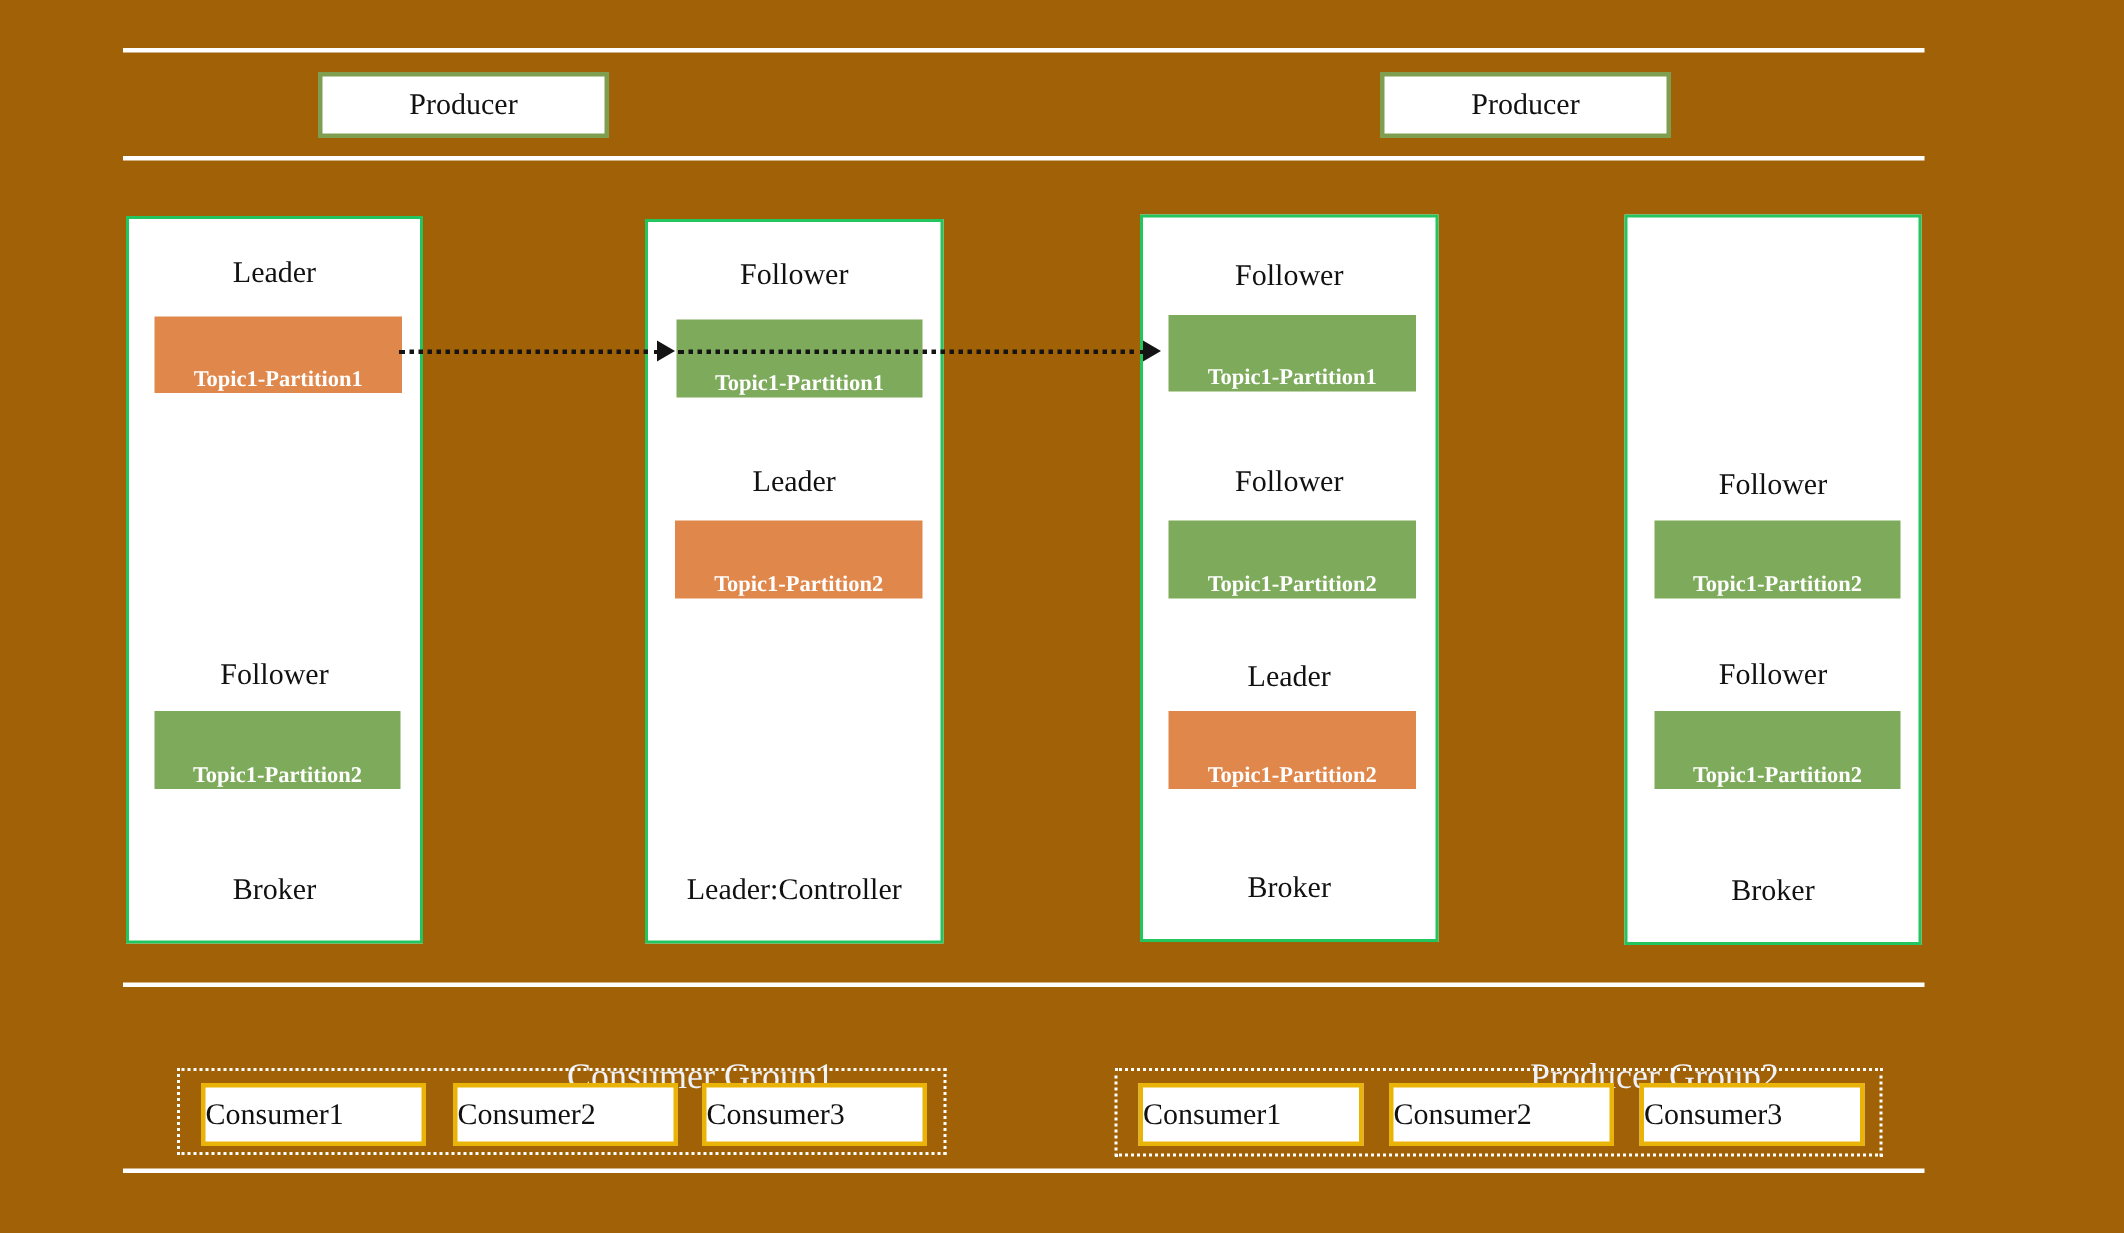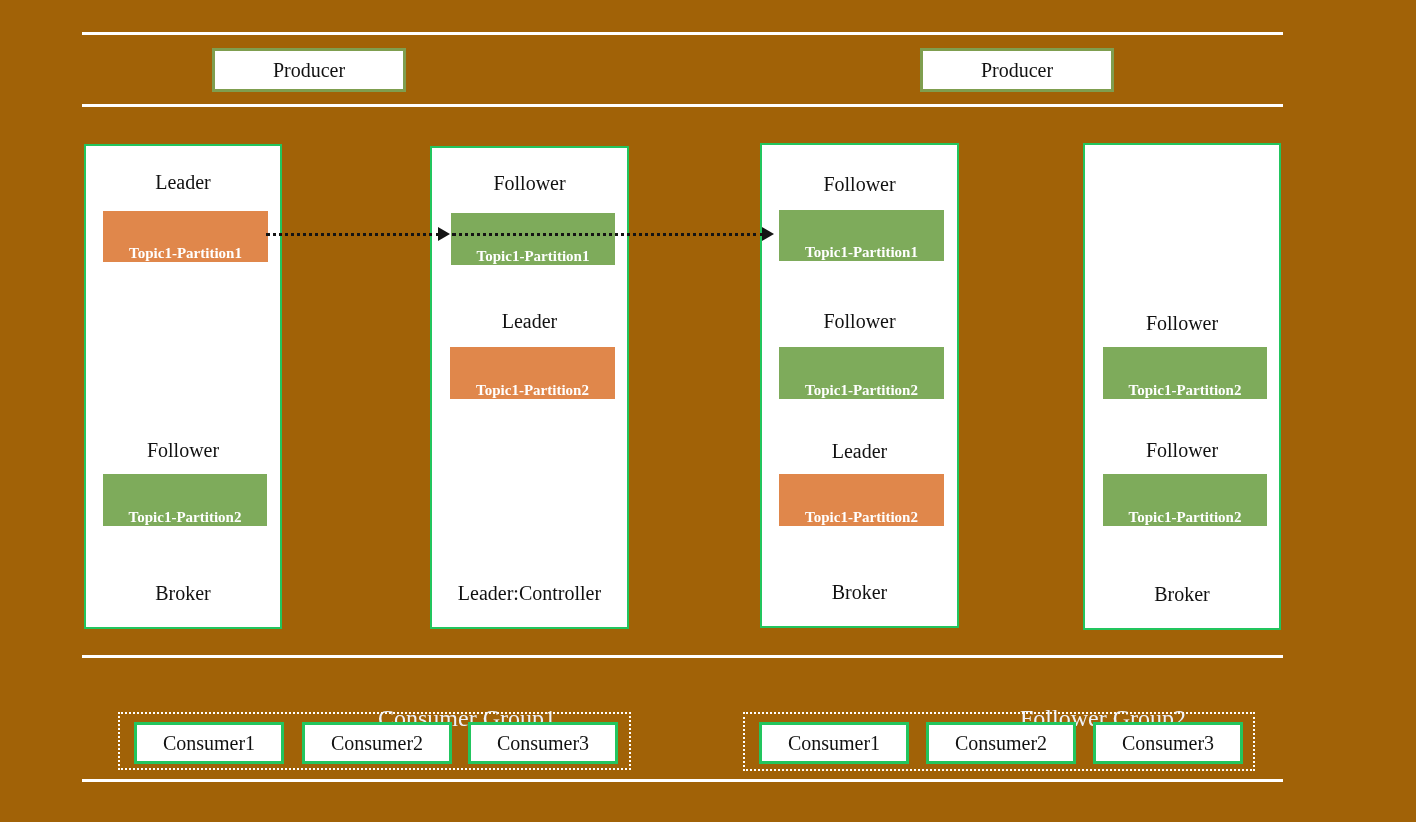--- a/index.html
+++ b/index.html
@@ -19,22 +19,22 @@
   .orange{background:#e0874b;}
   .green{background:#7eab5b;}
   
   .arrow-line{position:absolute;height:0;border-top:3px dotted #141414;z-index:6;}
   .arrow-head{position:absolute;width:0;height:0;border-top:7px solid transparent;
               border-bottom:7px solid transparent;border-left:12px solid #141414;z-index:6;}
   
   .cg-title{position:absolute;top:669px;text-align:right;font-size:24px;line-height:34px;color:#eef1f8;margin-top:32px;}
   .cg-box{position:absolute;border:2px dotted #ffffff;box-sizing:border-box;}
   .consumer{position:absolute;top:8px;width:150px;height:42px;background:#ffffff;
-            border:3px solid #22c55e;box-sizing:border-box;display:flex;align-items:center;
-            justify-content:center;font-size:20px;color:#111;}
+            border:3px solid #eab308;box-sizing:border-box;display:flex;align-items:center;
+            font-size:20px;color:#111;}
 </style>
 </head>
 <body>
 
 <div class="stage">
 
   <div class="hline" style="top:32px"></div>
   <div class="hline" style="top:104px"></div>
   <div class="hline" style="top:655px"></div>
   <div class="hline" style="top:779px"></div>
@@ -109,21 +109,21 @@
       <span>Consumer1</span>
     </div>
     <div class="consumer" style="left:182px">
       <span>Consumer2</span>
     </div>
     <div class="consumer" style="left:348px">
       <span>Consumer3</span>
     </div>
   </div>
 
-  <div class="cg-title" style="left:786px;width:400px">Follower Group2</div>
+  <div class="cg-title" style="left:786px;width:400px">Producer Group2</div>
   <div class="cg-box" style="left:743px;top:712px;width:512px;height:59px">
     <div class="consumer" style="left:14px">
       <span>Consumer1</span>
     </div>
     <div class="consumer" style="left:181px">
       <span>Consumer2</span>
     </div>
     <div class="consumer" style="left:348px">
       <span>Consumer3</span>
     </div>

